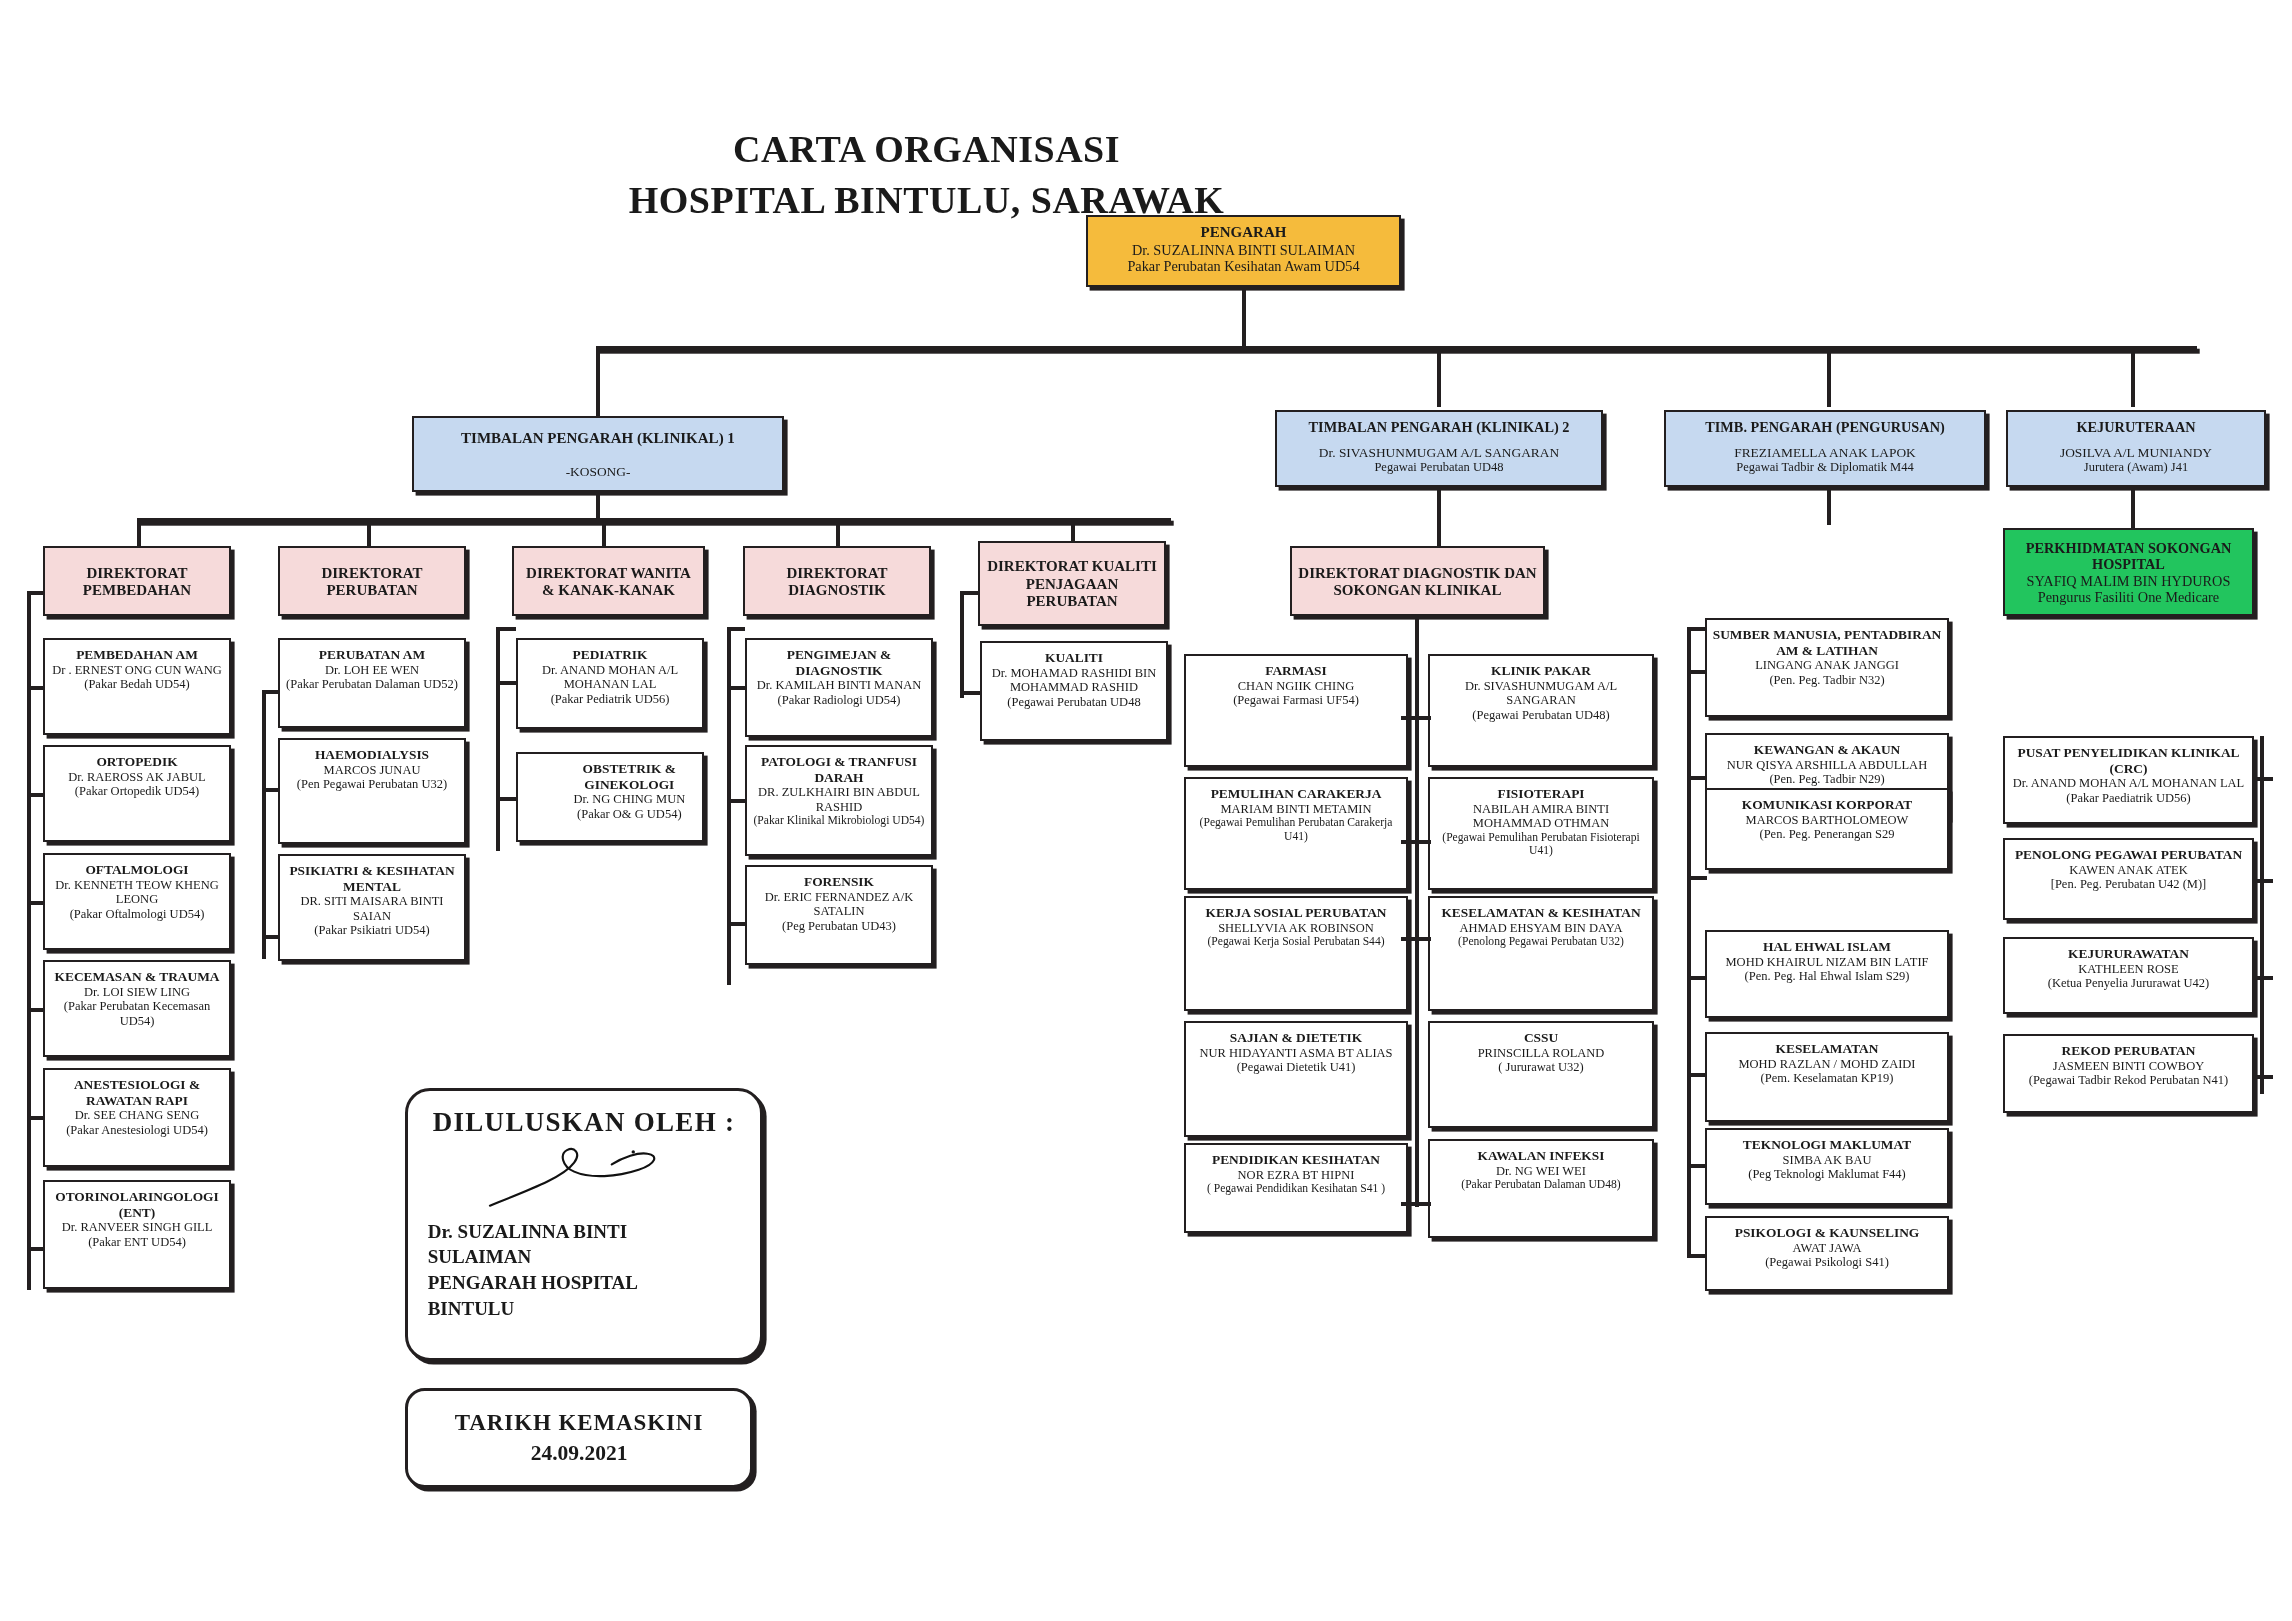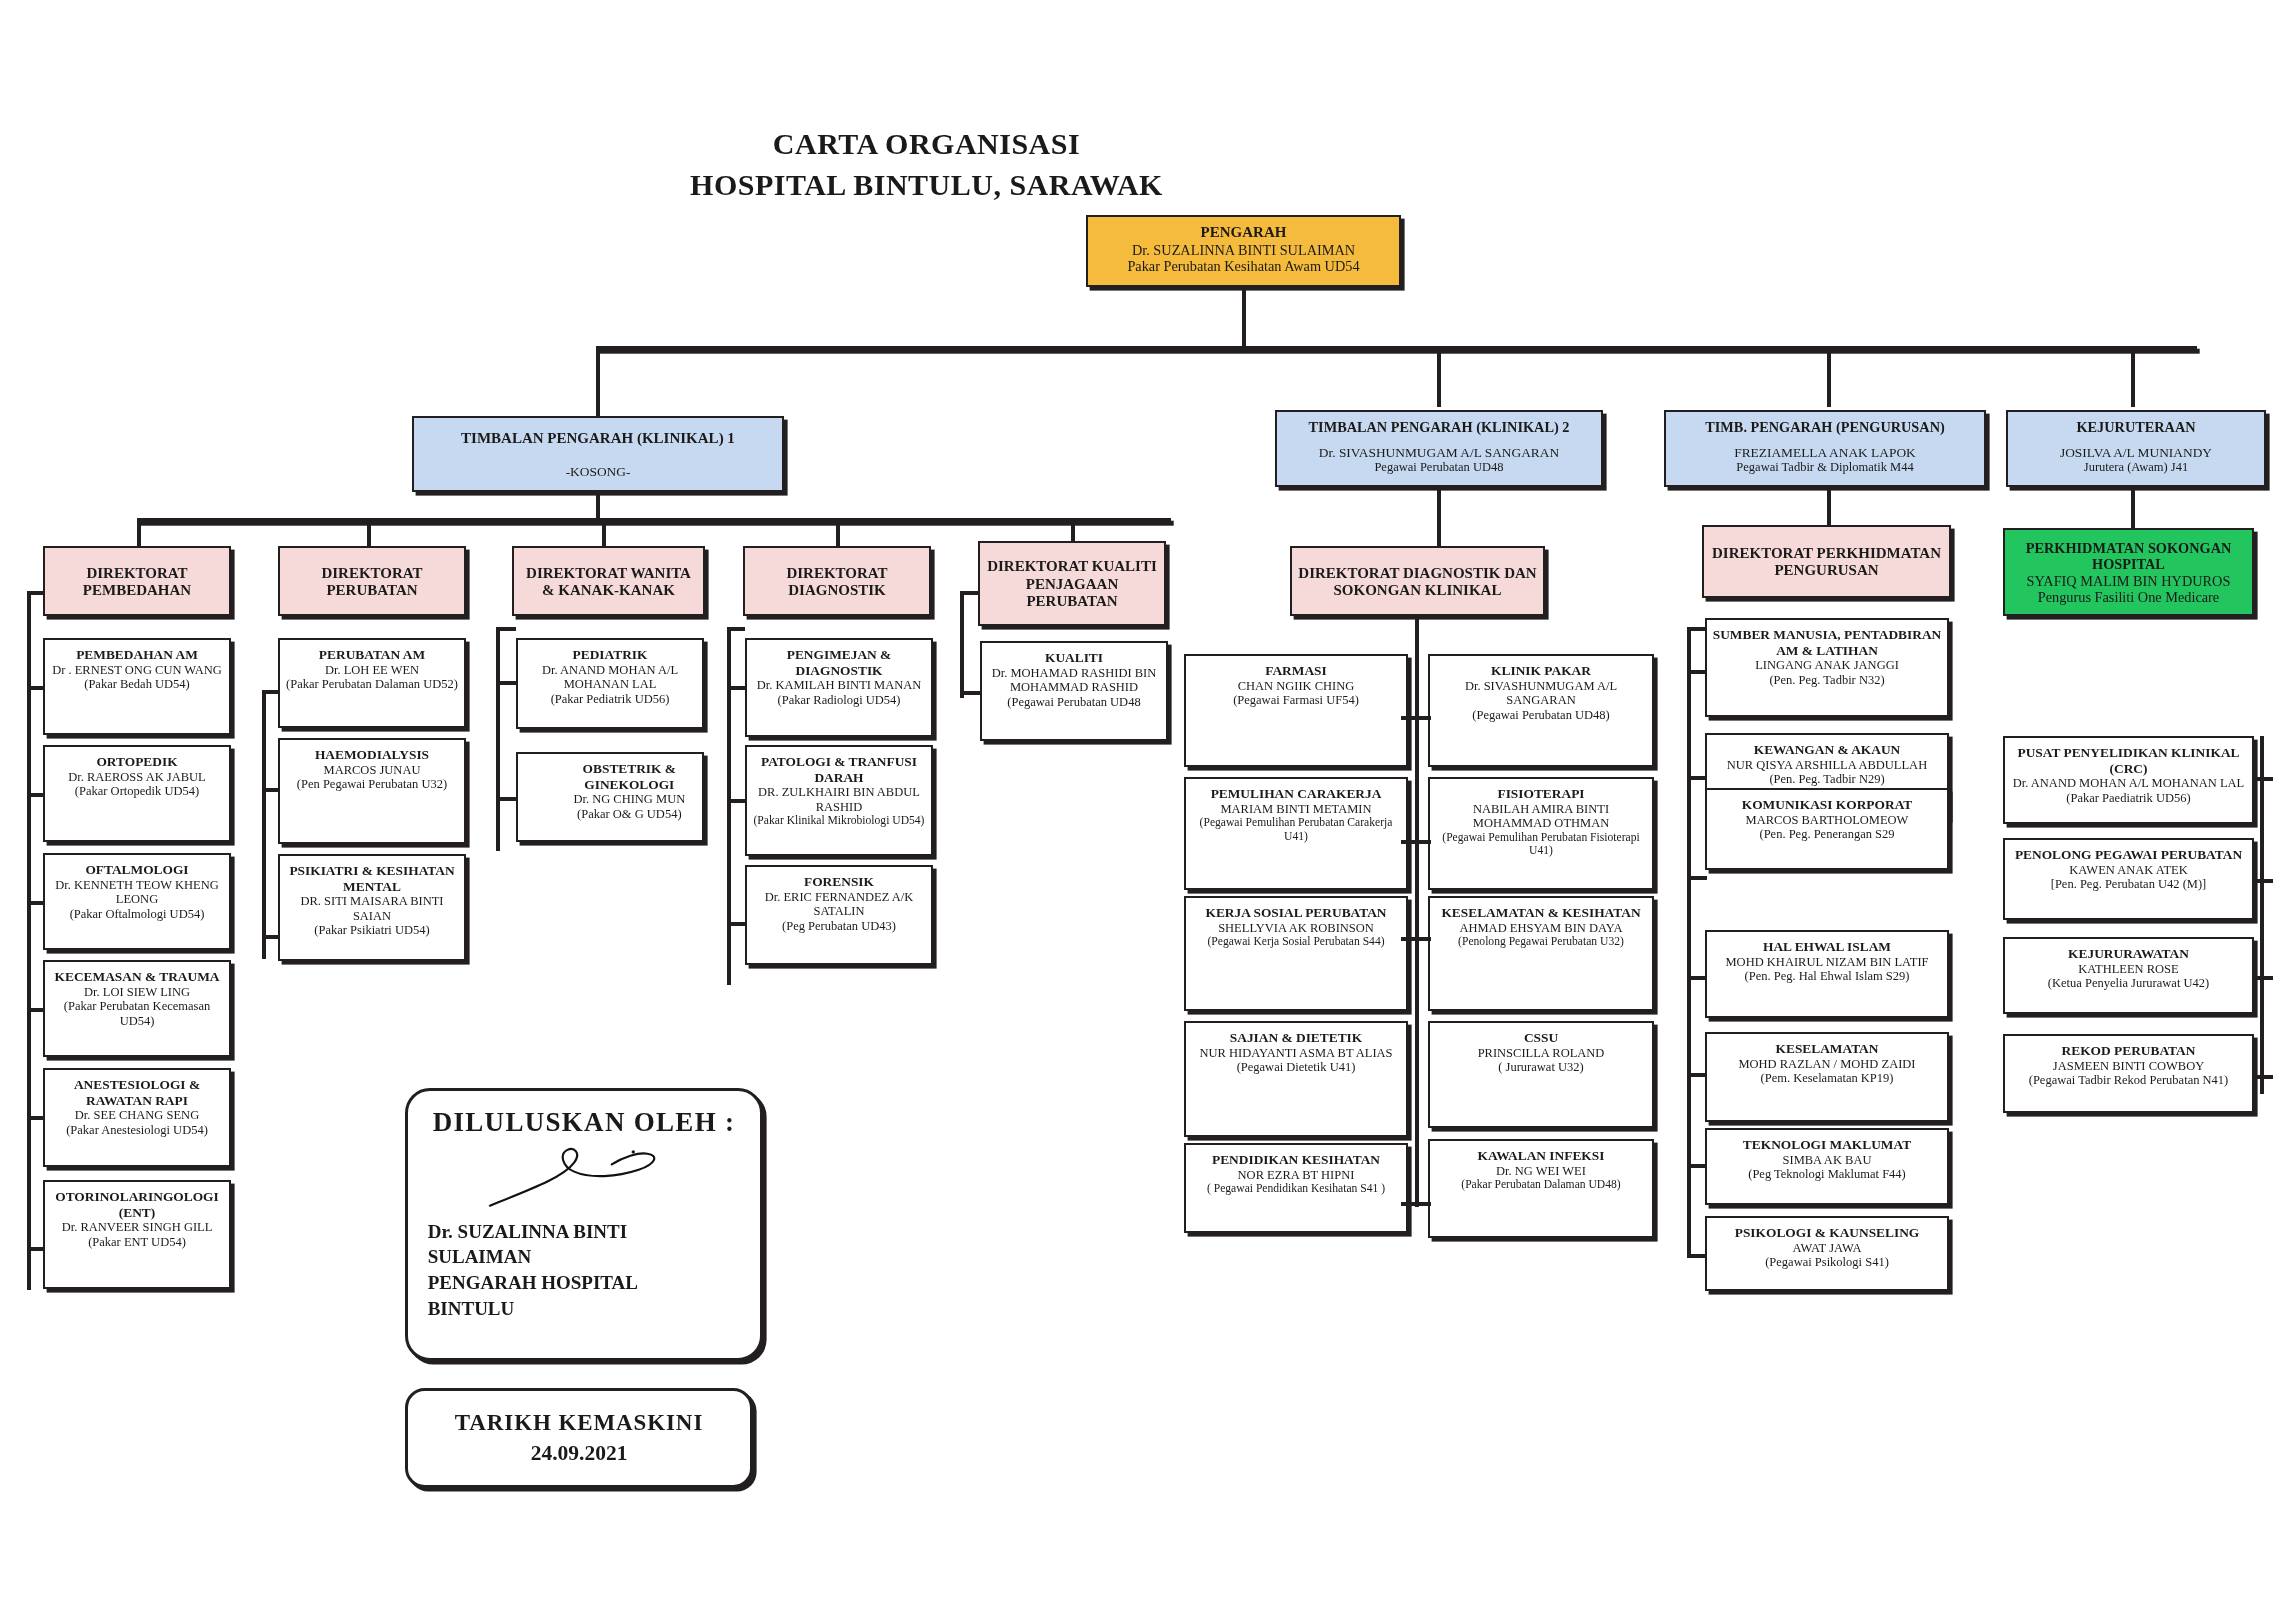--- a/index.html
+++ b/index.html
@@ -7,21 +7,21 @@
   body{
     width:2293px;height:1622px;position:relative;overflow:hidden;
     font-family:"Liberation Serif","DejaVu Serif",serif;
     color:#1a1a1a;
   }
   .canvas{position:absolute;left:0;top:0;width:2293px;height:1622px;}
 
   
   #chart-title{
     position:absolute;left:0;top:124px;width:1853px;text-align:center;
-    font-weight:bold;font-size:30px;letter-spacing:0.5px;line-height:1.35;
+    font-weight:bold;font-size:38px;letter-spacing:0.5px;line-height:1.35;
   }
   #chart-title .l1{display:block;}
   #chart-title .l2{display:block;}
 
   
   .box{
     position:absolute;box-sizing:border-box;
     border:2.7px solid #231f20;
     background:#ffffff;
     box-shadow:3.6px 3.6px 0 0 #231f20;
@@ -143,23 +143,20 @@
     <span class="t">DIREKTORAT DIAGNOSTIK</span>
   </div>
   <div class="box direk fs17" style="left:978px;top:541px;width:188px;height:85px;justify-content:center;">
     <span class="t">DIREKTORAT KUALITI PENJAGAAN PERUBATAN</span>
   </div>
 
   <div class="box direk fs17" style="left:1290px;top:546px;width:255px;height:70px;justify-content:center;">
     <span class="t">DIREKTORAT DIAGNOSTIK DAN SOKONGAN KLINIKAL</span>
   </div>
 
-  <div class="box direk fs17" style="left:1702px;top:525px;width:249px;height:73px;justify-content:center;">
-    <span class="t">DIREKTORAT PERKHIDMATAN PENGURUSAN</span>
-  </div>
 
   <div class="box green fs16" style="left:2003px;top:528px;width:251px;height:88px;justify-content:center;">
     <span class="t fs16">PERKHIDMATAN SOKONGAN HOSPITAL</span>
     <span class="n">SYAFIQ MALIM BIN HYDUROS</span>
     <span class="g">Pengurus Fasiliti One Medicare</span>
   </div>
 
   <div class="ln lnv" style="left:27px;top:591px;height:699px;"></div>
   <div class="ln lnh" style="left:27px;top:591px;width:18px;"></div>
 

